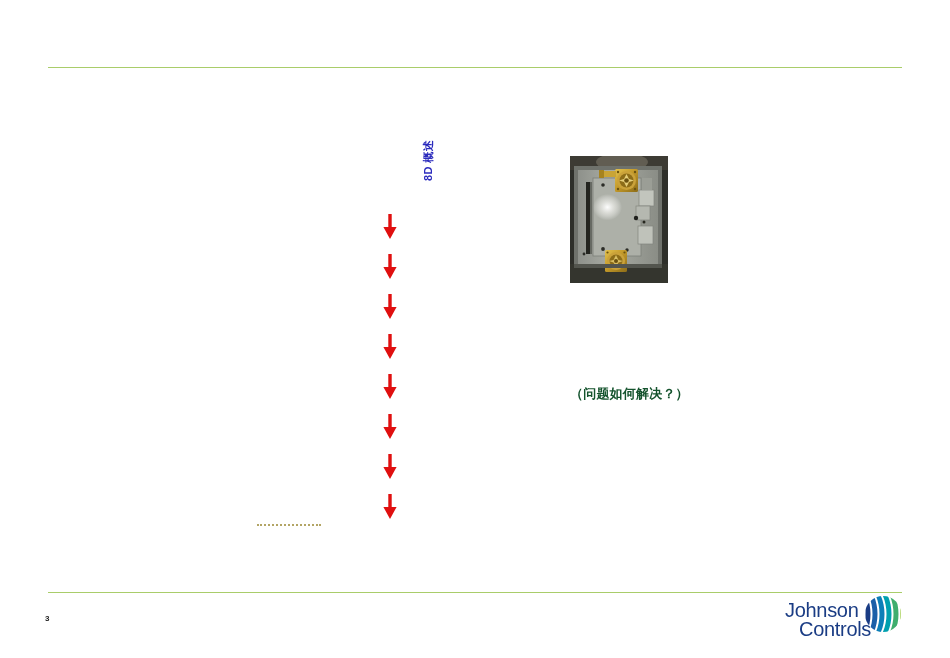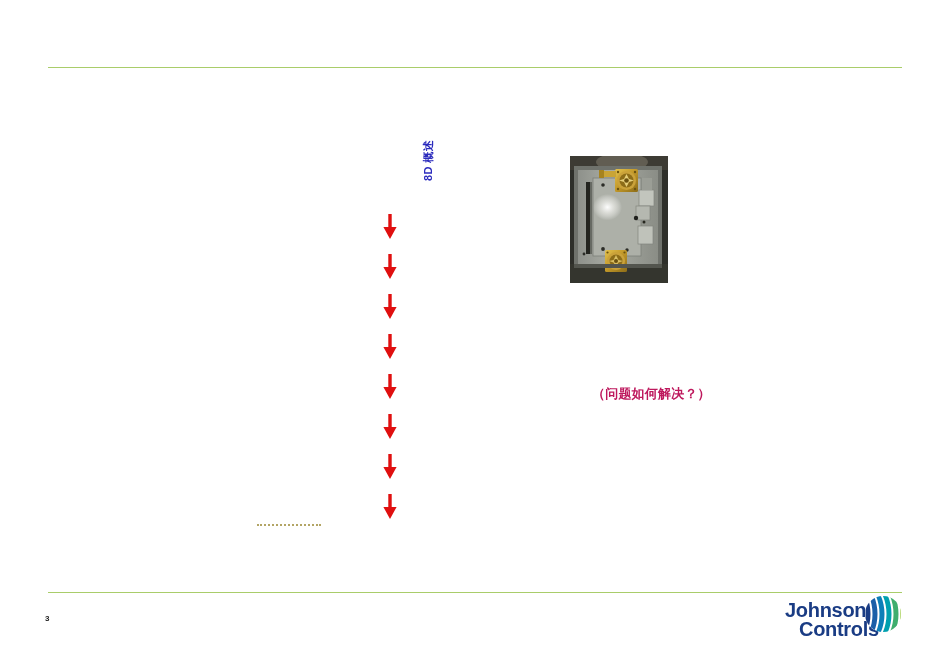--- a/index.html
+++ b/index.html
@@ -94,23 +94,23 @@
     overflow: hidden;
     background: #3a3b33;
   }
   .photo svg {
     display: block;
   }
 
   
   .caption {
     position: absolute;
-    left: 592px;
+    left: 570px;
     top: 385px;
-    color: #be185d;
+    color: #14532d;
     font-size: 13px;
     font-weight: 700;
     white-space: nowrap;
     letter-spacing: 0.2px;
   }
 
   
   .page-number {
     position: absolute;
     left: 45px;
@@ -125,21 +125,21 @@
     top: 596px;
     width: 125px;
     height: 52px;
   }
   .logo-text {
     position: absolute;
     left: 0;
     top: 4px;
     color: #1a3c84;
     font-size: 20px;
-    font-weight: 700;
+    font-weight: 400;
     line-height: 20px;
     letter-spacing: -0.3px;
   }
   .logo-text .ln2 {
     display: block;
     padding-left: 14px;
     margin-top: -1px;
   }
   .logo-mark {
     position: absolute;

